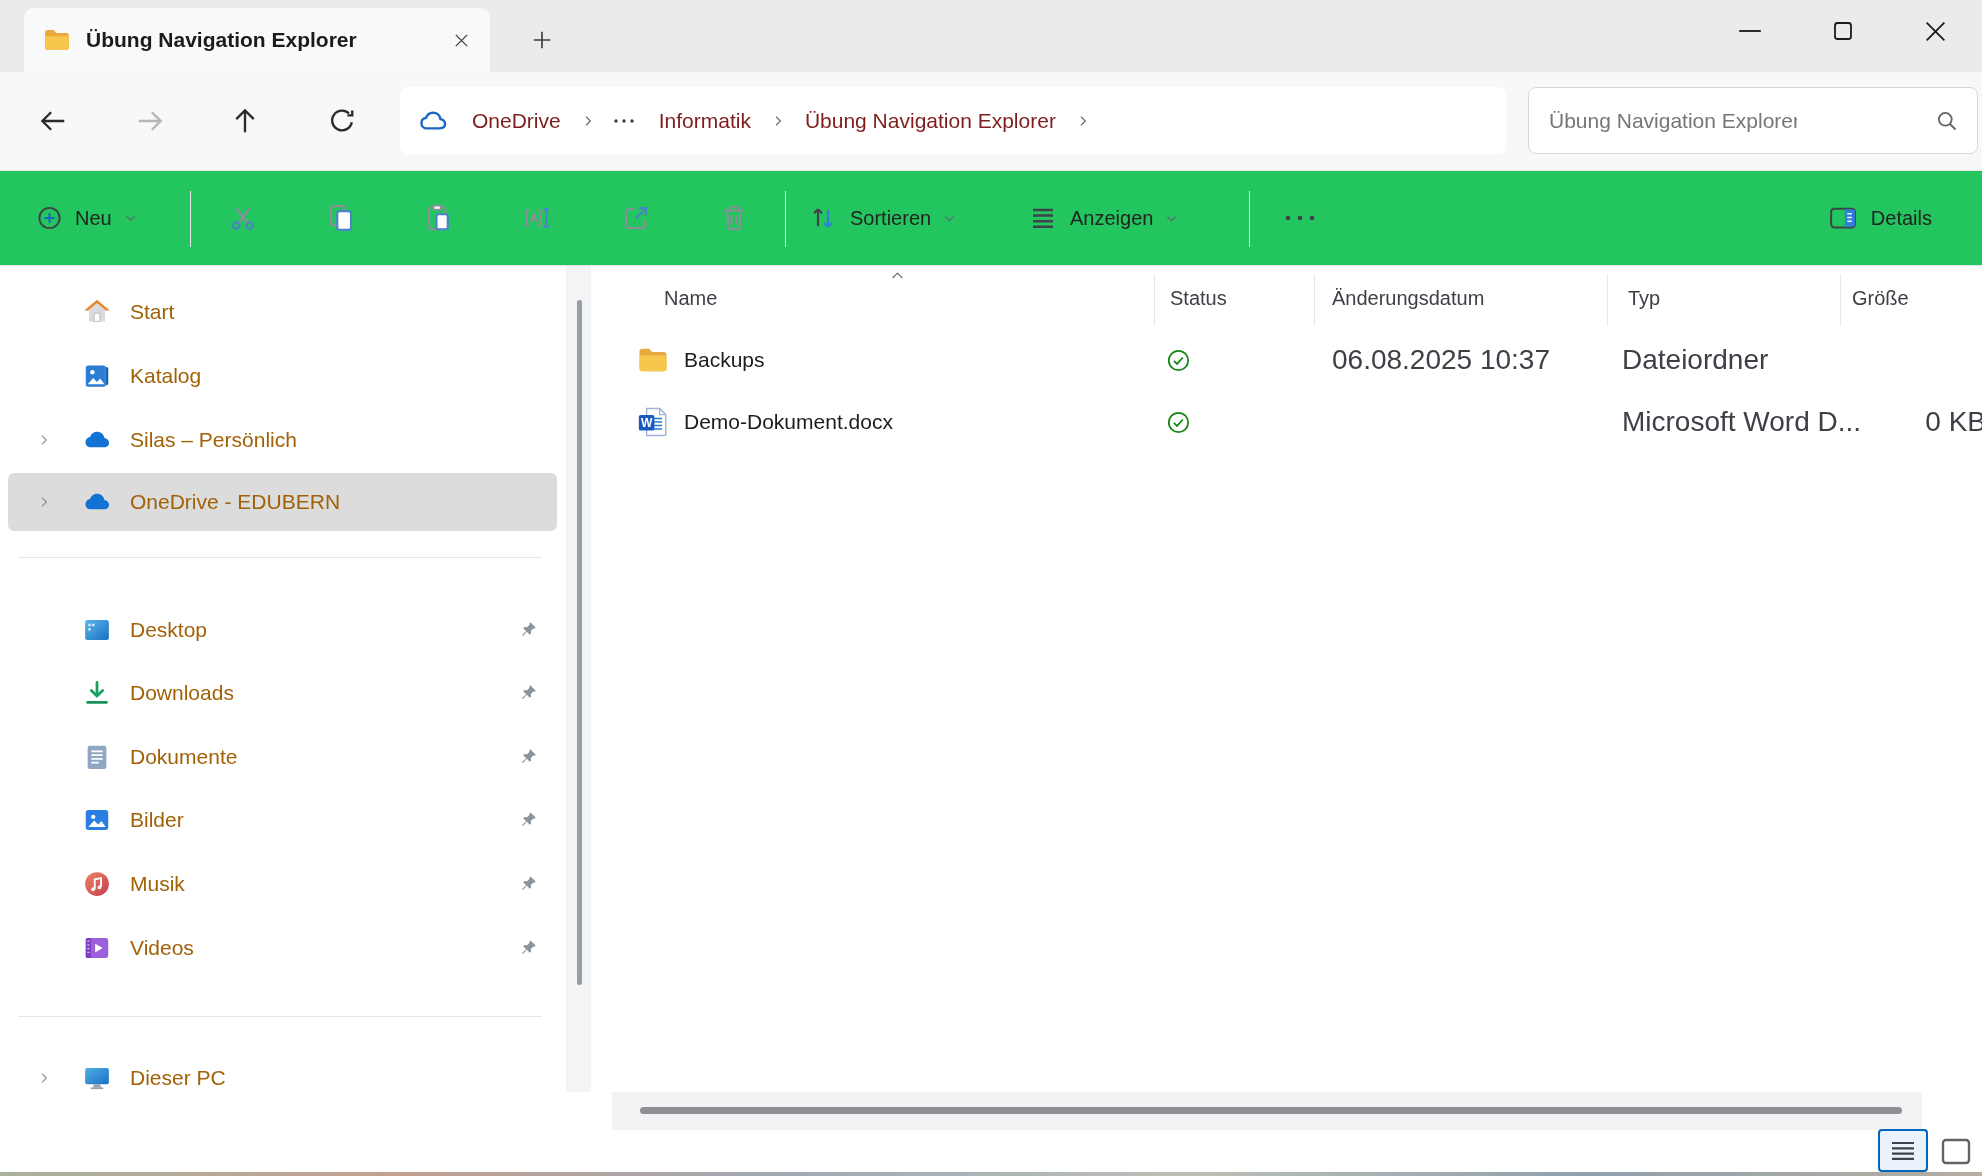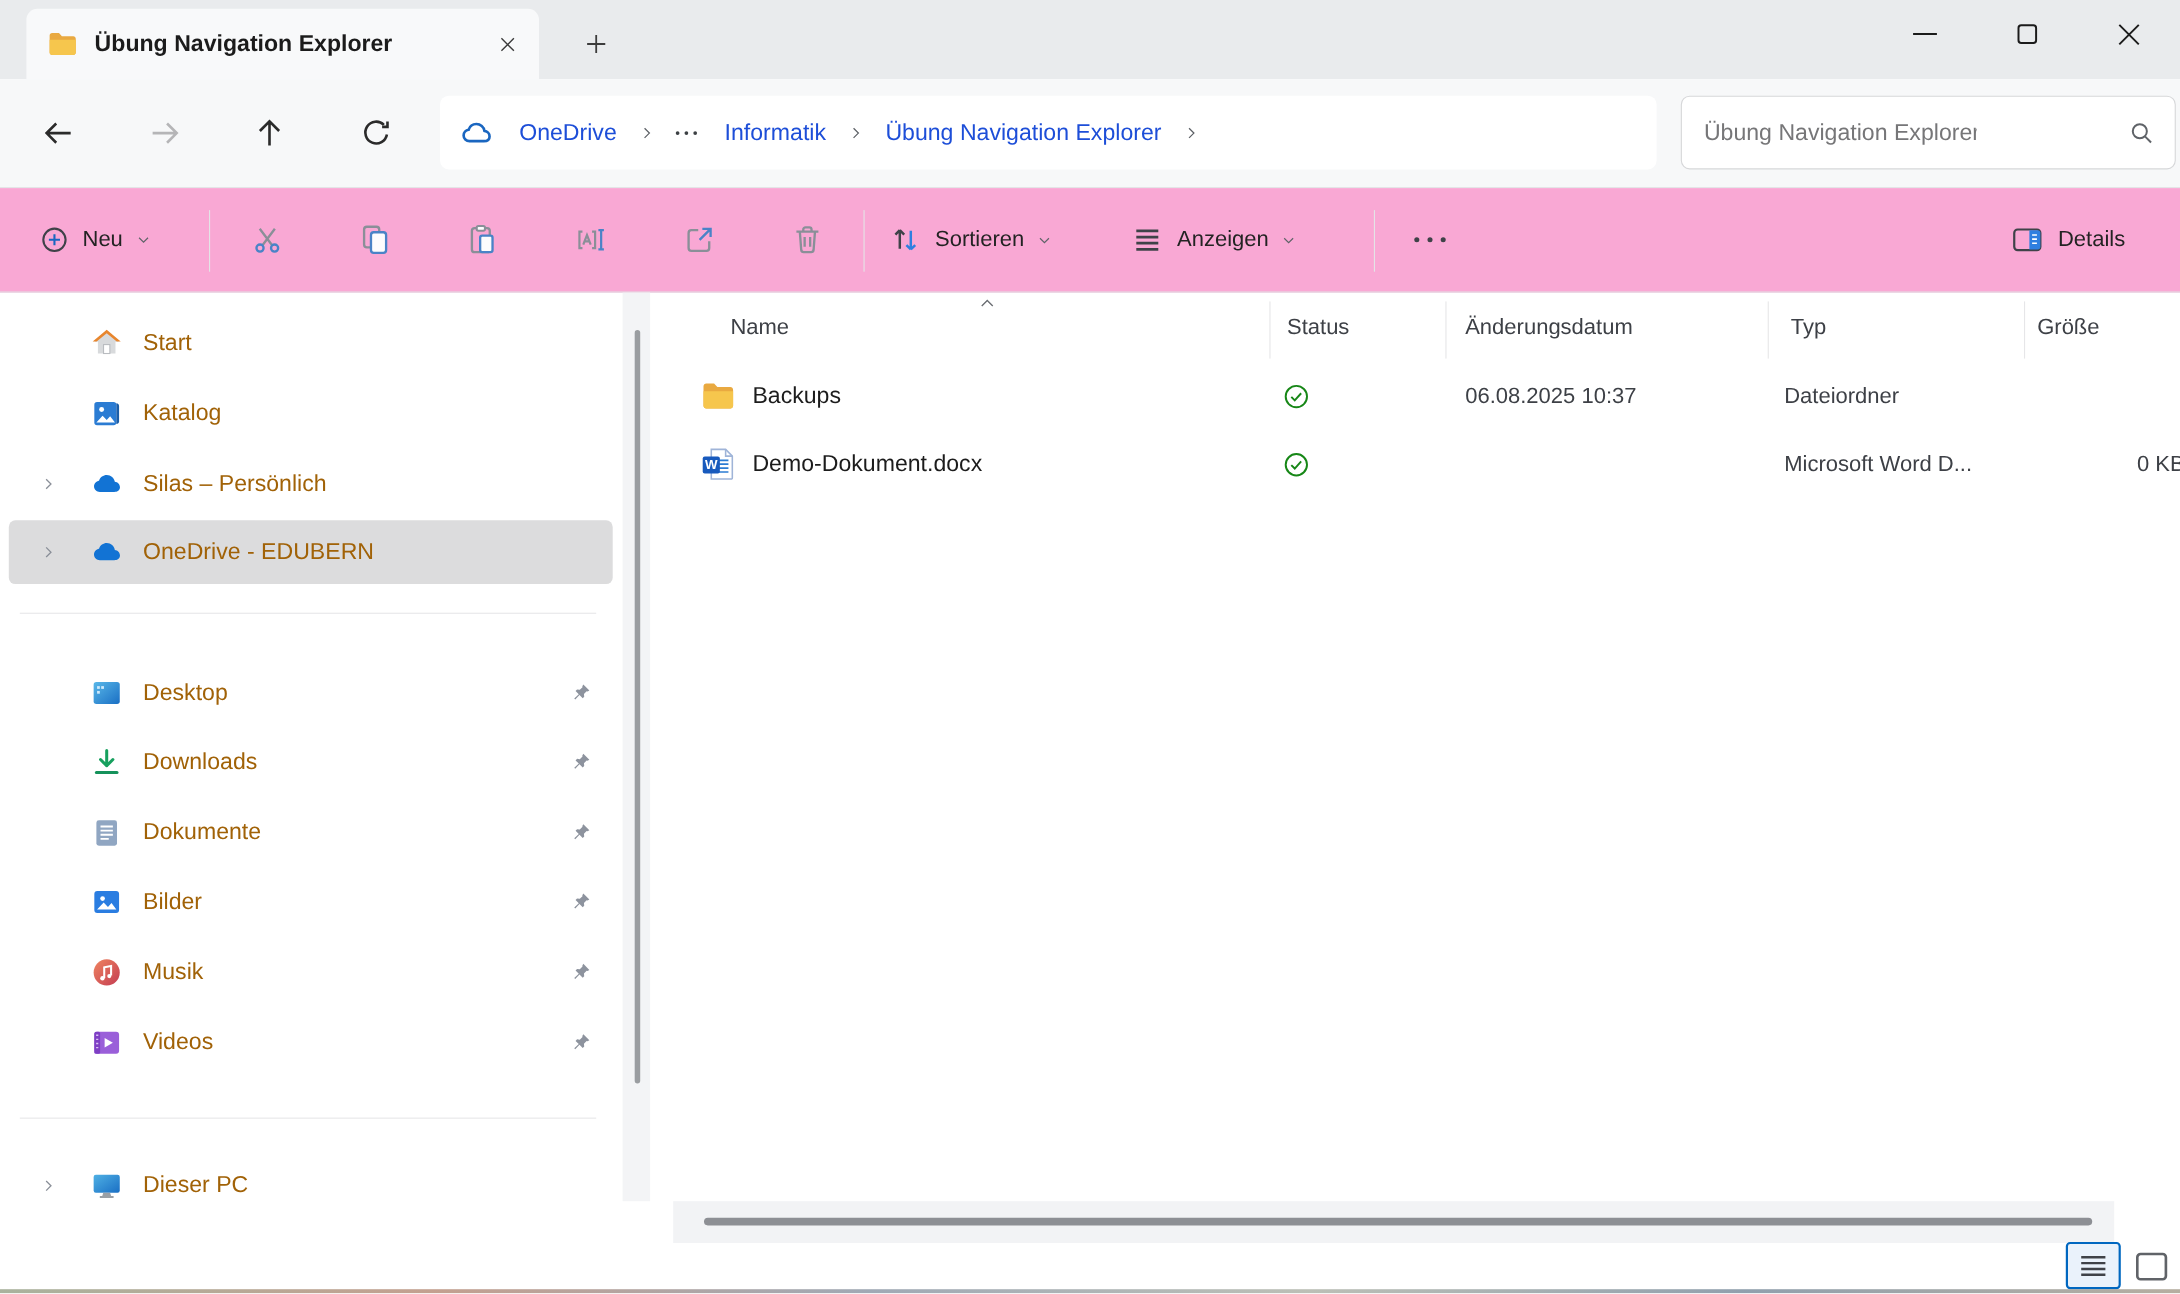--- a/index.html
+++ b/index.html
@@ -16,31 +16,31 @@
   .icon-btn{display:flex;align-items:center;justify-content:center;background:none;border:0;padding:0;cursor:default;}
   .newtab{position:absolute;left:524px;top:22px;width:36px;height:36px;}
   .win-controls{position:absolute;right:0;top:0;height:62px;display:flex;}
   .win-controls .icon-btn{width:93px;height:62px;}
 
   
   .navrow{position:absolute;left:0;top:72px;width:1982px;height:99px;background:#f7f8f9;border-bottom:1px solid #e4e5e7;box-sizing:border-box;}
   .navbtn{position:absolute;top:27px;width:44px;height:44px;}
   .breadcrumb{position:absolute;left:400px;top:15px;width:1106px;height:67px;background:#ffffff;border-radius:8px;
               display:flex;align-items:center;padding:0 18px;gap:6px;box-sizing:border-box;font-size:21px;}
-  .crumb{padding:6px 10px;border-radius:4px;white-space:nowrap;color:#1d4ed8;}
+  .crumb{padding:6px 10px;border-radius:4px;white-space:nowrap;color:#7f1d1d;}
   .crumb-sep{display:flex;align-items:center;padding:0 4px;}
   .search{position:absolute;left:1528px;top:15px;width:450px;height:67px;background:#fff;border:1px solid #d6d7d9;
           border-radius:8px;display:flex;align-items:center;box-sizing:border-box;}
   .search input{border:0;outline:none;background:transparent;font-family:"Liberation Sans",sans-serif;
           font-size:21px;color:#5c5c5c;width:248px;padding:0 0 0 20px;}
   .search input::placeholder{color:#767678;opacity:1;}
   .search .mag{margin-left:auto;margin-right:18px;}
 
   
-  .toolbar{position:absolute;left:0;top:171px;width:1982px;height:95px;background:#f9a8d4;border-bottom:1px solid #e2e2e4;box-sizing:border-box;}
+  .toolbar{position:absolute;left:0;top:171px;width:1982px;height:95px;background:#22c55e;border-bottom:1px solid #e2e2e4;box-sizing:border-box;}
   .tbtn{position:absolute;top:50%;transform:translateY(-50%);display:flex;align-items:center;gap:12px;
         background:none;border:0;padding:8px 6px;font-family:"Liberation Sans",sans-serif;font-size:20px;color:#232323;}
   .tb-div{position:absolute;top:20px;width:1px;height:56px;background:#e4e4e6;}
   .tico{position:absolute;top:50%;transform:translateY(-50%);width:48px;height:48px;}
 
   
   .side-item{position:absolute;left:8px;width:549px;height:58px;display:flex;align-items:center;
              padding-left:26px;box-sizing:border-box;border-radius:6px;font-size:21px;}
   .side-item.selected{background:#dcdcdd;}
   .chev-slot{width:20px;margin-right:28px;display:flex;align-items:center;justify-content:center;}
@@ -54,21 +54,21 @@
   .vthumb{position:absolute;left:11px;top:34px;width:5px;height:685px;background:#9a9da1;border-radius:3px;}
   .htrack{position:absolute;left:612px;top:1092px;width:1310px;height:38px;background:#f2f3f5;}
   .hthumb{position:absolute;left:28px;top:15px;width:1262px;height:7px;background:#8d8f94;border-radius:4px;}
 
   
   .hdr{position:absolute;top:266px;height:64px;display:flex;align-items:center;font-size:20px;color:#3d4046;}
   .col-div{position:absolute;top:274px;width:1px;height:52px;background:#e6e6e8;}
   .frow{position:absolute;left:616px;width:1366px;height:60px;}
   .cell{position:absolute;top:0;height:60px;display:flex;align-items:center;white-space:nowrap;}
   .fname{font-size:21px;color:#1c1c1c;}
-  .fmeta{font-size:20px;color:#3d4046;}
+  .fmeta{font-size:28px;color:#3d4046;}
 
   
   .statusbar{position:absolute;left:0;top:1130px;width:1982px;height:42px;background:#fff;border-top:1px solid #ededef;box-sizing:border-box;}
   .count{position:absolute;left:28px;top:0;height:42px;display:flex;align-items:center;font-size:21px;color:#1d3c59;}
   .st-sep{position:absolute;left:166px;top:8px;width:1px;height:26px;background:#dcdcdc;}
   .viewbtn-list{position:absolute;left:1878px;top:1129px;width:50px;height:43px;border:2px solid #0067c0;background:#eaf2fb;border-radius:4px;box-sizing:border-box;}
   .viewbtn-thumb{position:absolute;left:1940px;top:1137px;width:32px;height:28px;background:none;border:0;padding:0;}
   .sliver{position:absolute;left:0;top:1172px;width:1982px;height:4px;
           background:linear-gradient(90deg,#9aa58c,#b98f7c,#8f9aa8,#b0b4a9,#7d8f9f,#a9a090);opacity:.85;}
 </style>

